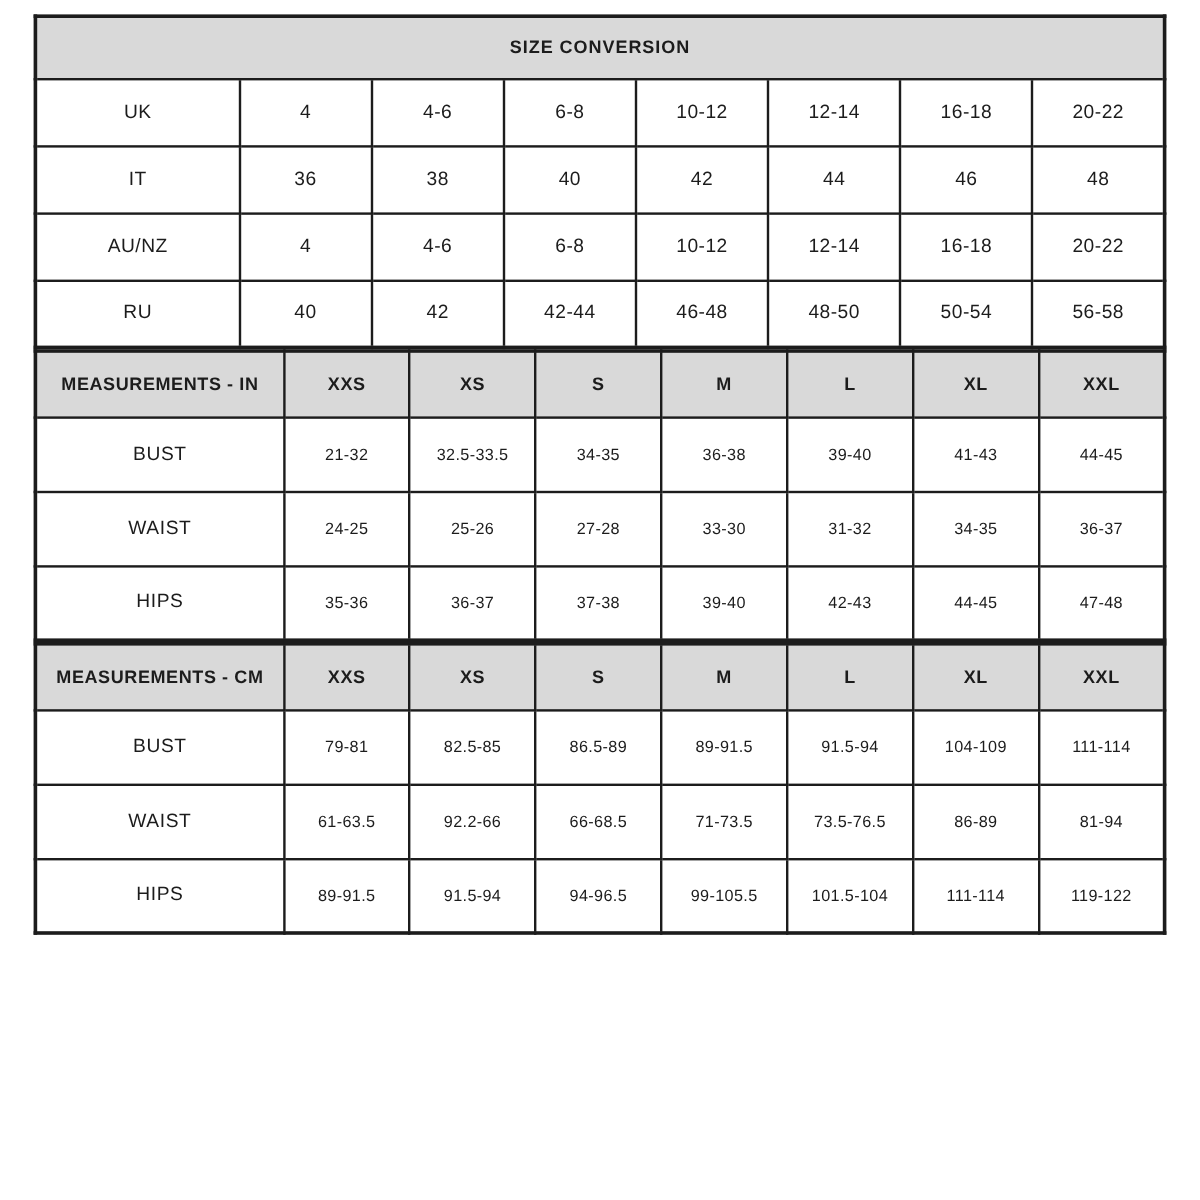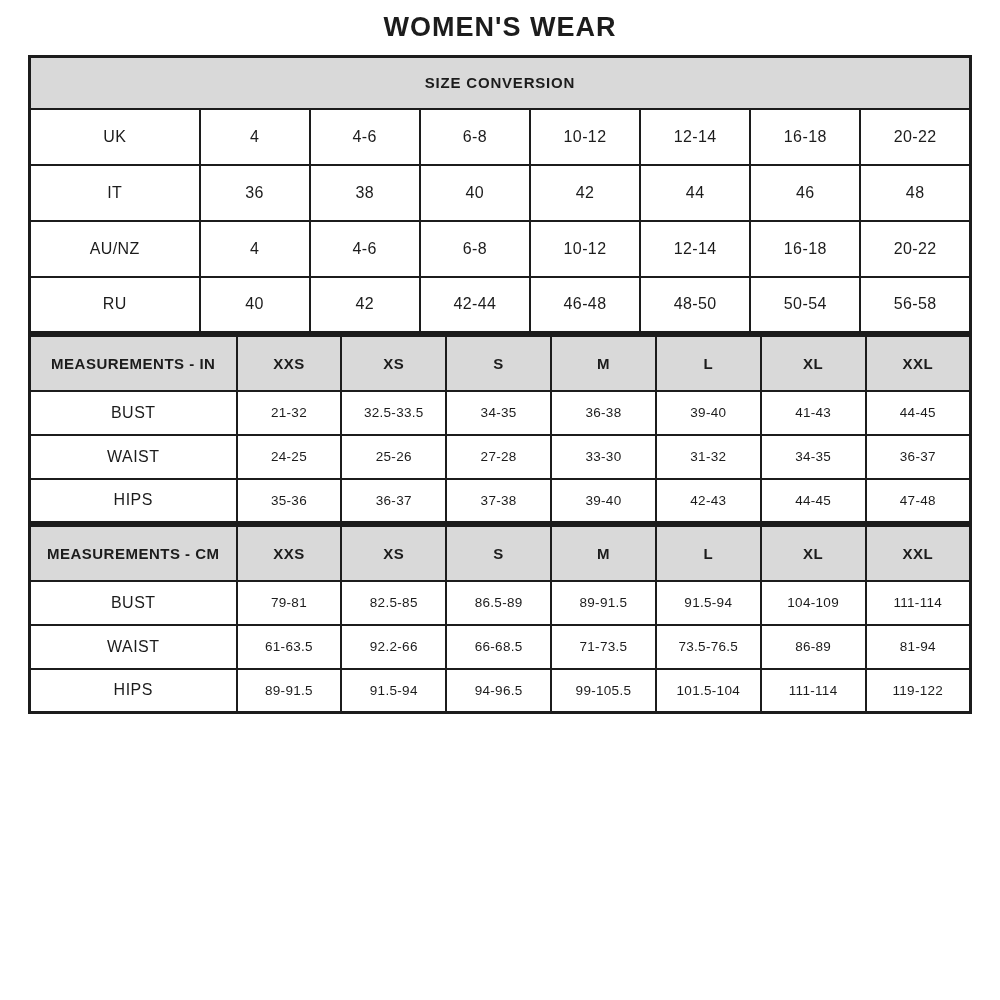--- a/index.html
+++ b/index.html
@@ -29,29 +29,28 @@
   th, td { text-align: center; vertical-align: middle; }
   .band {
     background: #d9d9d9;
     font-weight: 700;
   }
   
   .tbl-conv .band-row th { height: 52px; font-size: 15px; letter-spacing: 0.8px; }
   .tbl-conv td { height: 56px; font-size: 16px; letter-spacing: 0.4px; font-weight: 400; }
   
   .tbl-meas thead th { height: 55px; font-size: 15px; letter-spacing: 0.5px; }
-  .tbl-meas td { height: 44px; font-size: 13.5px; letter-spacing: 0.3px; }
+  .tbl-meas td { height: 62px; font-size: 13.5px; letter-spacing: 0.3px; }
   .tbl-meas td.label-cell { font-size: 16px; letter-spacing: 0.5px; }
 </style>
 </head>
 <body>
 
 <div class="page">
 
-  <div class="page-title">WOMEN'S WEAR</div>
 
   <table class="tbl-conv">
     <colgroup>
       <col style="width:170px">
       <col span="7">
     </colgroup>
     <thead>
       <tr class="band-row">
         <th class="band" colspan="8">SIZE CONVERSION</th>
       </tr>

